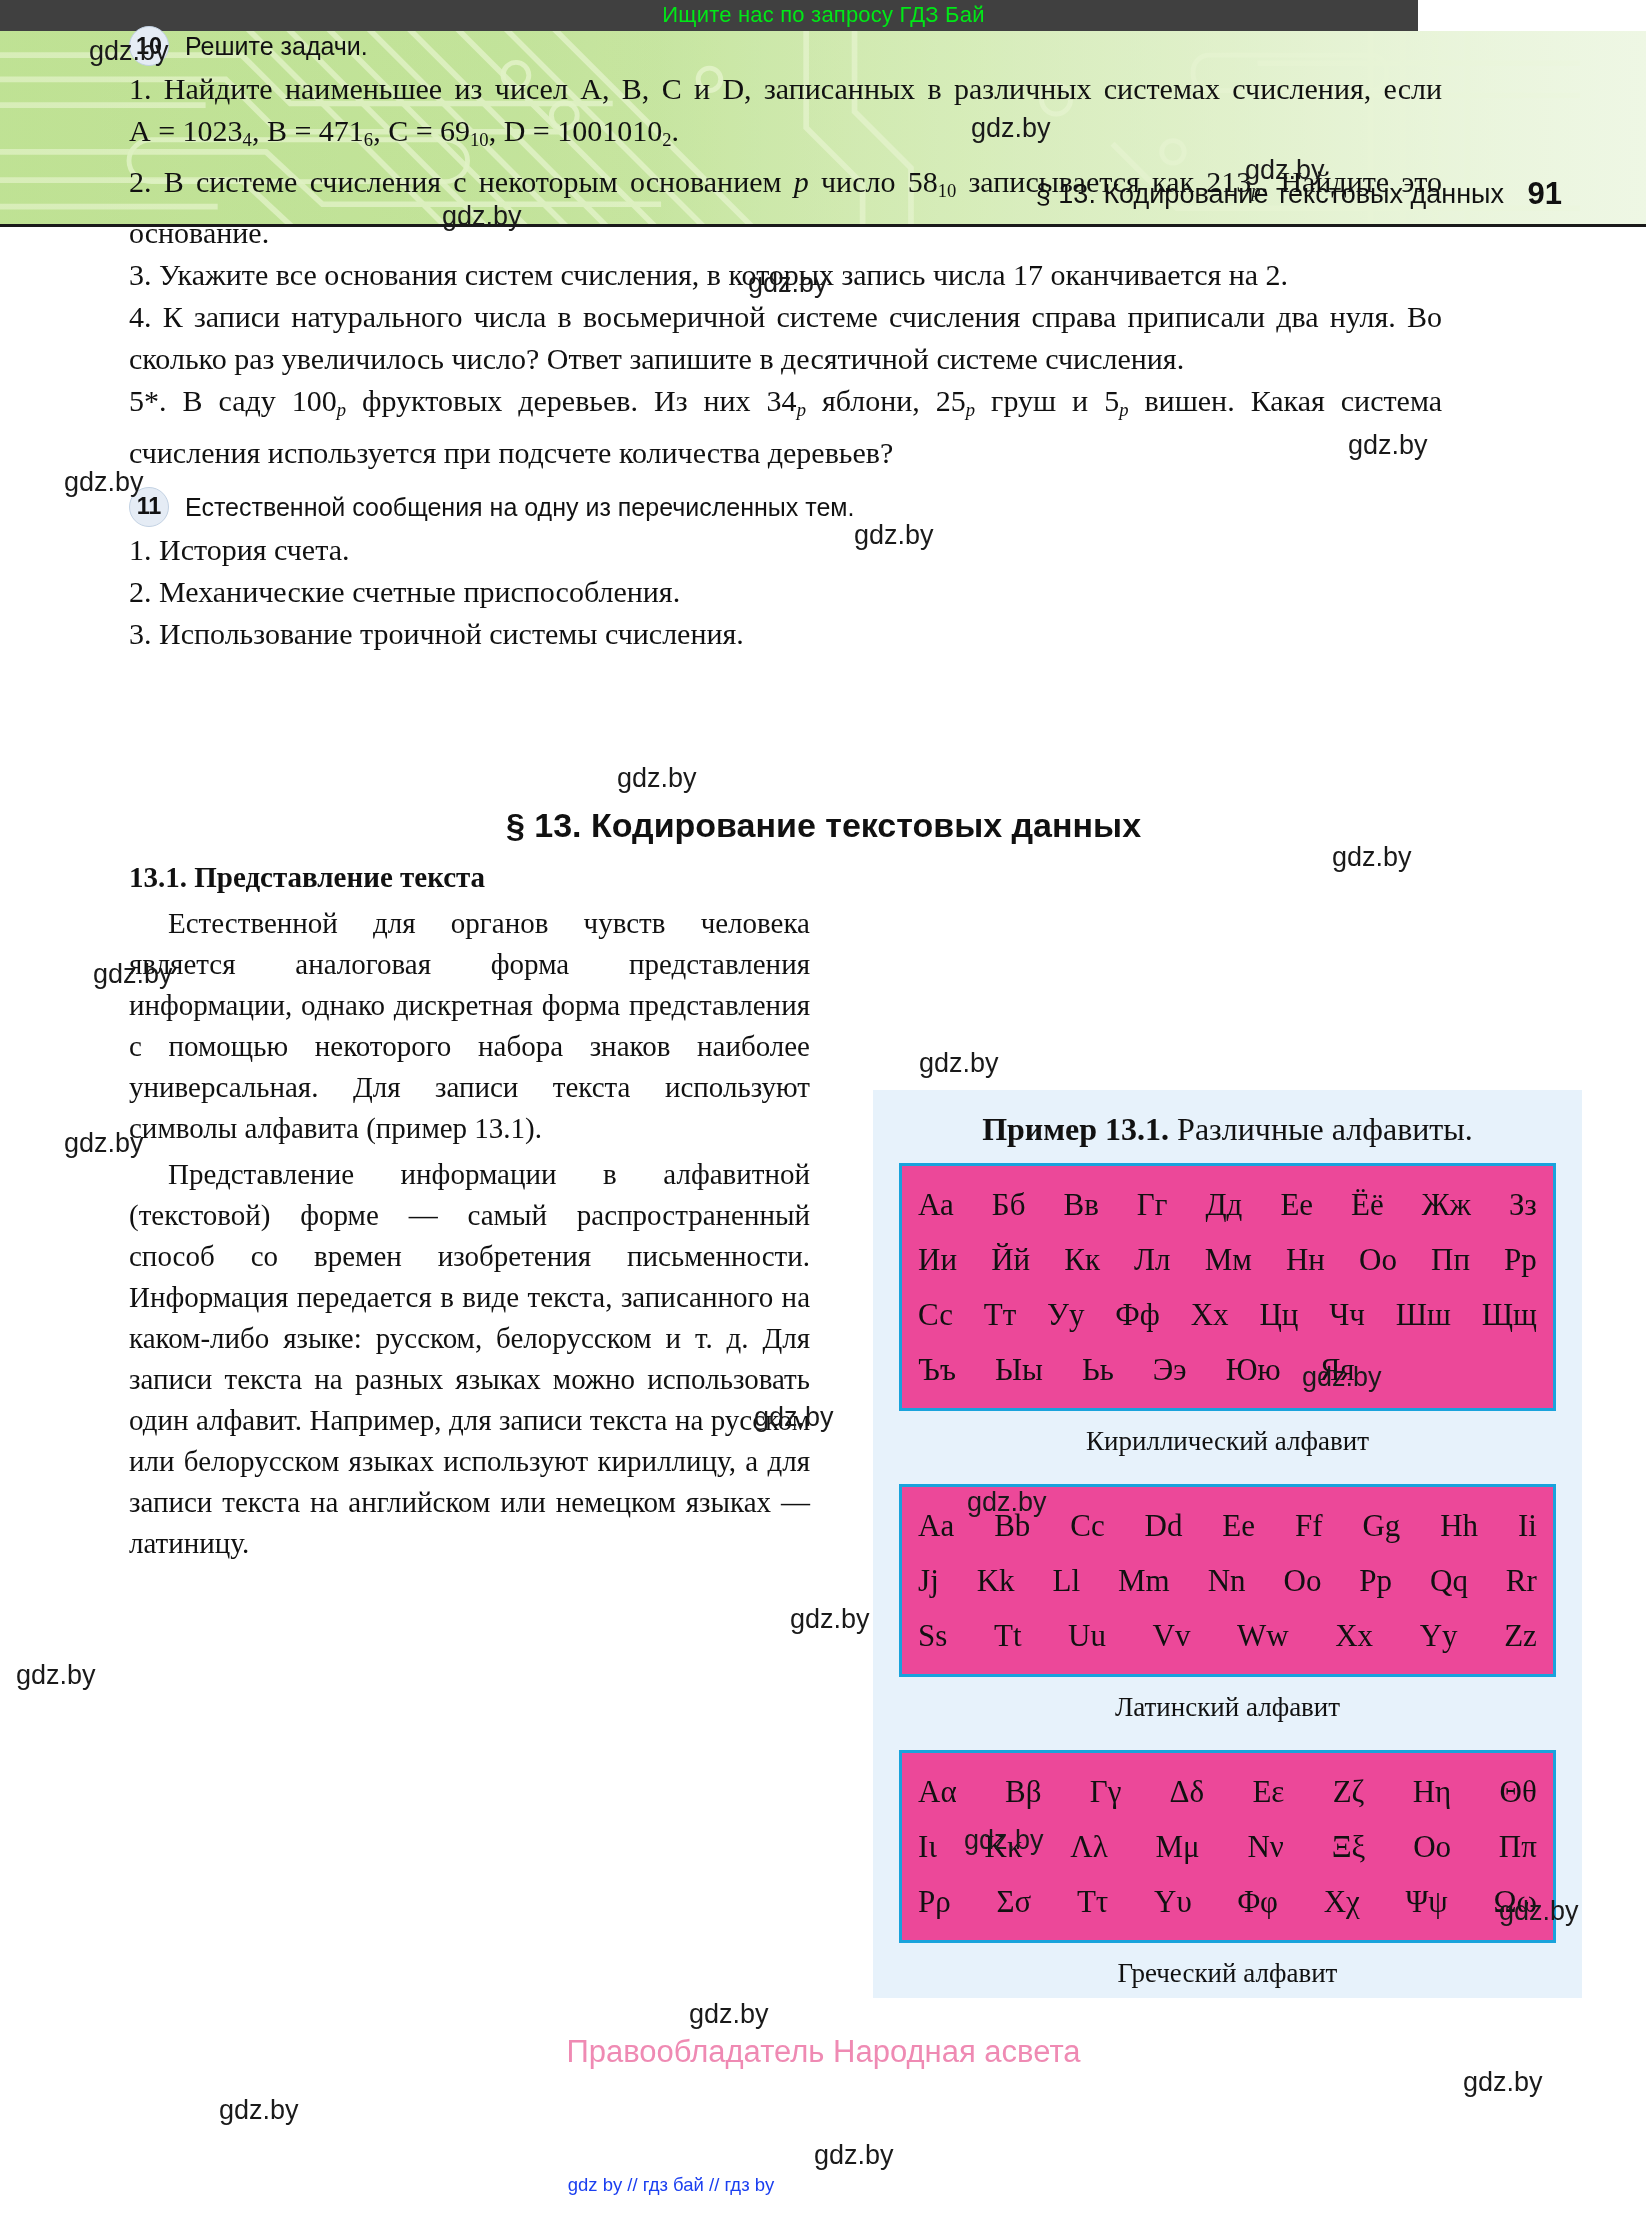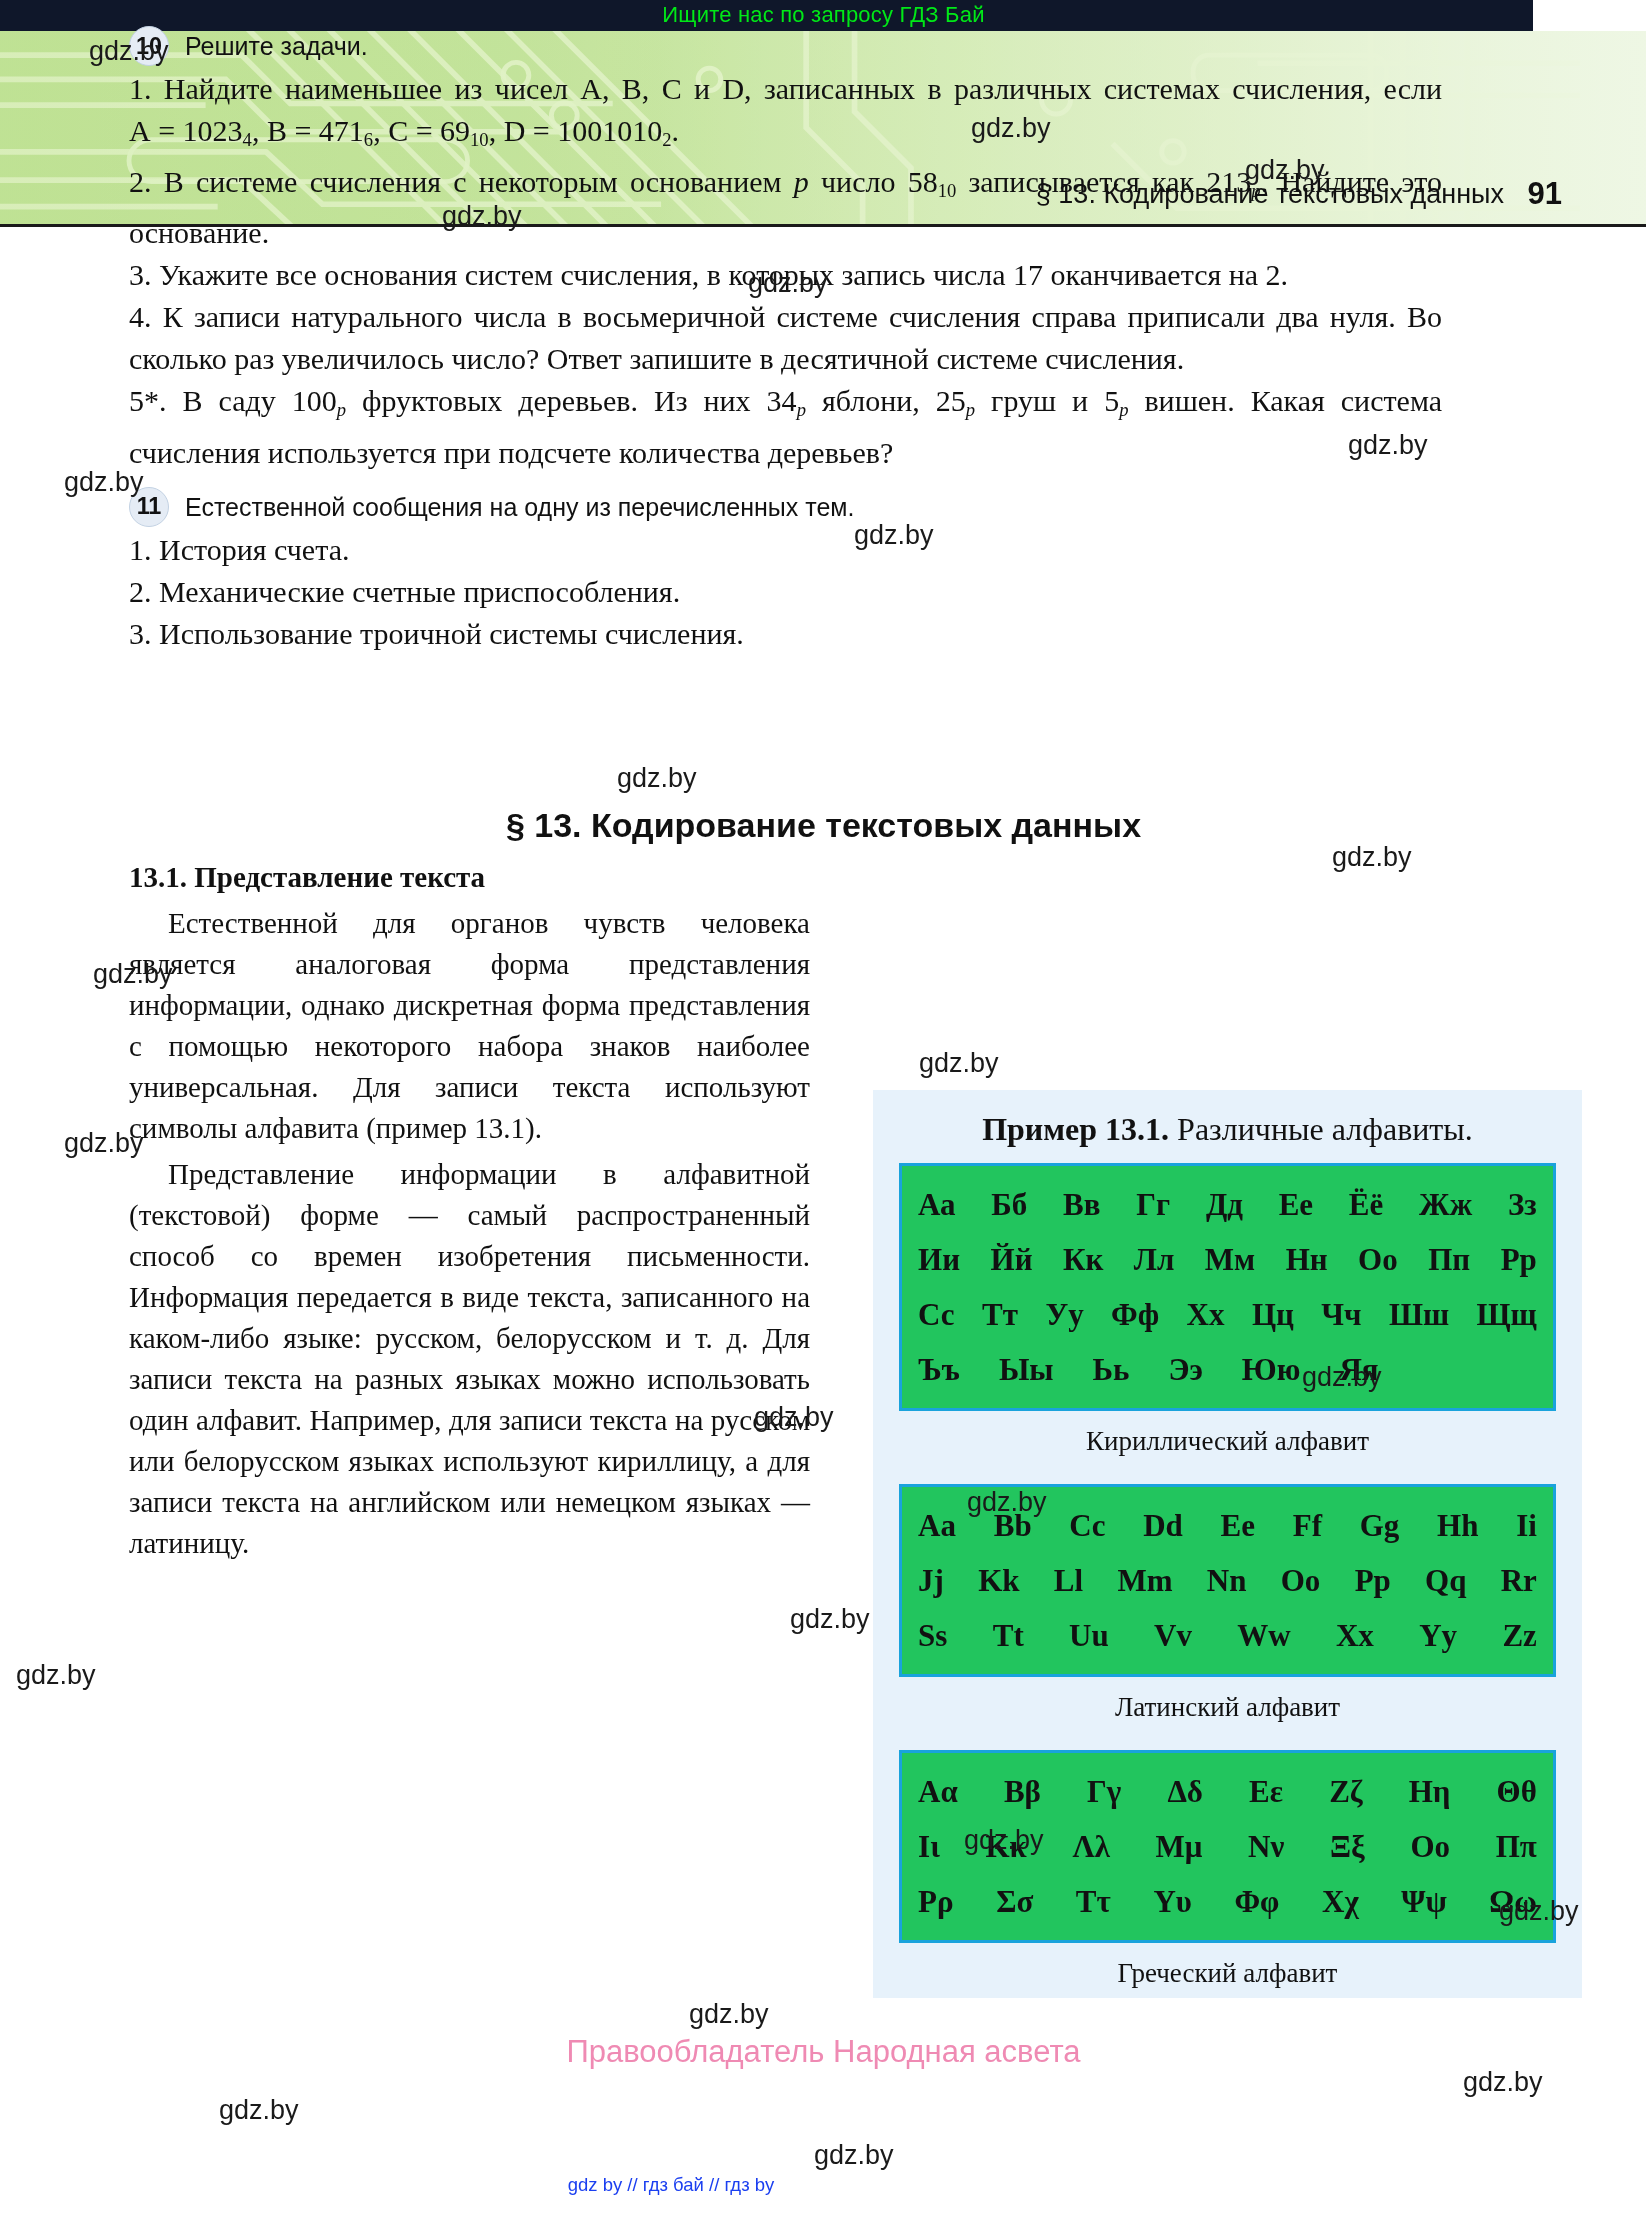--- a/index.html
+++ b/index.html
@@ -12,23 +12,23 @@
     height: 2216px;
     position: relative;
     font-family: "Liberation Serif", serif;
     overflow: hidden;
   }
 
   
   .promo-strip {
     position: absolute;
     left: 0; top: 0;
-    width: 1533px;
+    width: 1418px;
     height: 32px;
-    background: #0f172a;
+    background: #404040;
   }
   .promo-text {
     position: absolute;
     left: 0; top: 1.6px;
     width: 1647px;
     text-align: center;
     font-family: "Liberation Sans", sans-serif;
     font-size: 22px;
     color: #00e817;
     letter-spacing: 0.2px;
@@ -194,25 +194,24 @@
     margin: 21px 0 0 0;
     text-align: center;
     font-family: "Liberation Serif", serif;
     font-size: 32px;
     color: #111;
   }
   .example-caption b { font-weight: bold; }
 
   .alpha-box {
     border: 3.2px solid #19a3dc;
-    background: #22c55e;
+    background: #ec4899;
     box-sizing: border-box;
     margin: 0 26px;
     padding: 11.3px 11.3px 11.3px 11.3px;
-    font-weight: bold;
   }
   .alpha-row {
     display: flex;
     justify-content: space-between;
     align-items: baseline;
     font-family: "Liberation Serif", serif;
     font-size: 31px;
     color: #111;
     line-height: 55px;
     padding: 0 4.8px;

